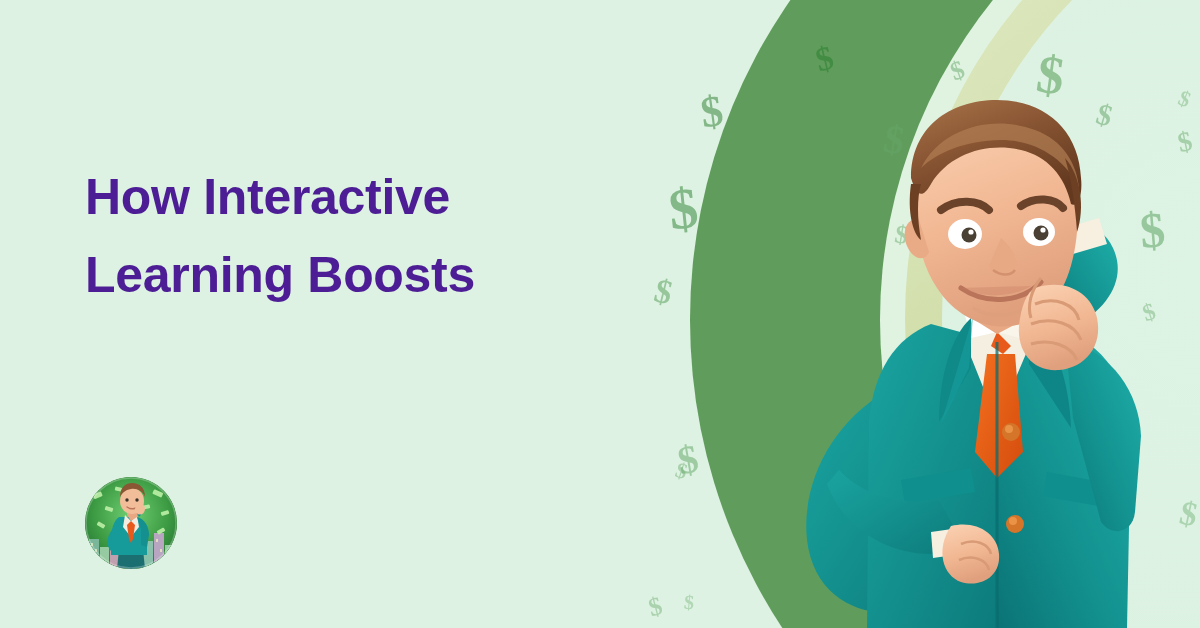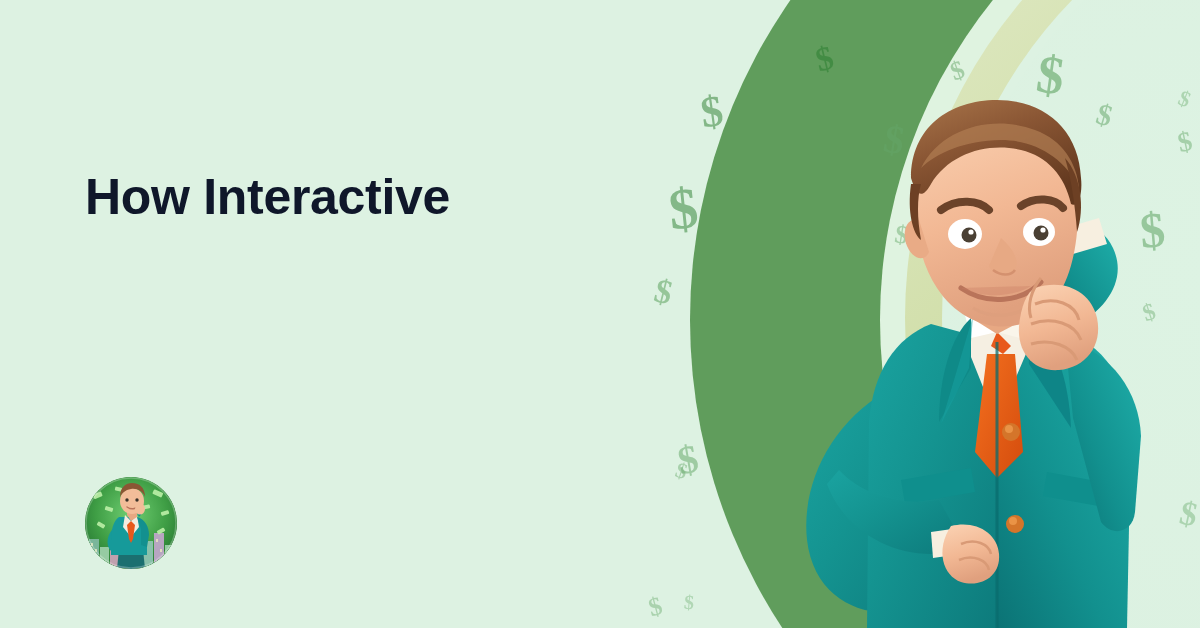--- a/index.html
+++ b/index.html
@@ -147,22 +147,23 @@
       <span class="money" style="left: 655px; top: 275px; font-size: 34px; color: rgb(103, 169, 106); opacity: 0.6; transform: rotate(14deg);">$</span>
       <span class="money" style="left: 1143px; top: 300px; font-size: 24px; color: rgb(122, 181, 125); opacity: 0.5; transform: rotate(-18deg);">$</span>
       <span class="money" style="left: 895px; top: 222px; font-size: 26px; color: rgb(111, 174, 114); opacity: 0.5; transform: rotate(9deg);">$</span>
       <span class="money" style="left: 678px; top: 440px; font-size: 40px; color: rgb(107, 172, 111); opacity: 0.55; transform: rotate(-10deg);">$</span>
       <span class="money" style="left: 676px; top: 460px; font-size: 22px; color: rgb(116, 177, 119); opacity: 0.5; transform: rotate(18deg);">$</span>
       <span class="money" style="left: 649px; top: 594px; font-size: 26px; color: rgb(120, 180, 123); opacity: 0.5; transform: rotate(-15deg);">$</span>
       <span class="money" style="left: 1180px; top: 497px; font-size: 34px; color: rgb(124, 184, 128); opacity: 0.5; transform: rotate(12deg);">$</span>
       <span class="money" style="left: 684px; top: 592px; font-size: 20px; color: rgb(124, 184, 127); opacity: 0.45; transform: rotate(5deg);">$</span>
     </div>
 
-  <h1 class="headline" id="headline" style="color: #0f172a;">
+  <h1 class="headline" id="headline" style="color: #4c1d95;">
       <span class="ln">How Interactive</span>
+      <span class="ln">Learning Boosts</span>
     </h1>
 
   <div class="character">
     <svg viewBox="0 0 470 536" width="470" height="536" xmlns="http://www.w3.org/2000/svg">
       <defs>
         <linearGradient id="jacket" x1="0" y1="0" x2="1" y2="1">
           <stop offset="0%" stop-color="#1aa3a0"></stop>
           <stop offset="45%" stop-color="#149390"></stop>
           <stop offset="100%" stop-color="#0d7b7c"></stop>
         </linearGradient>

